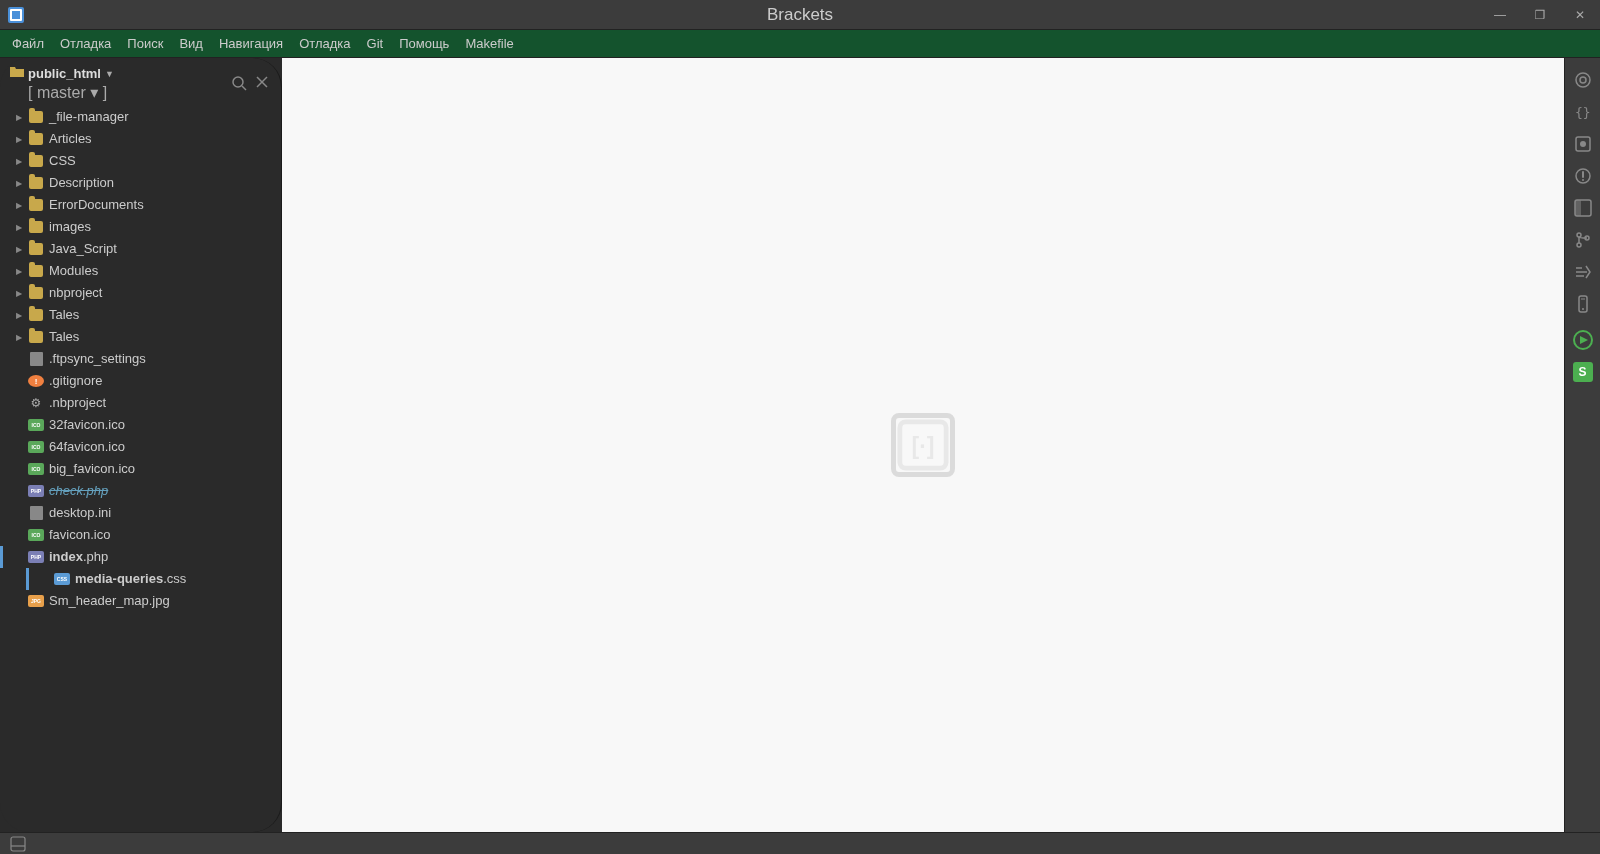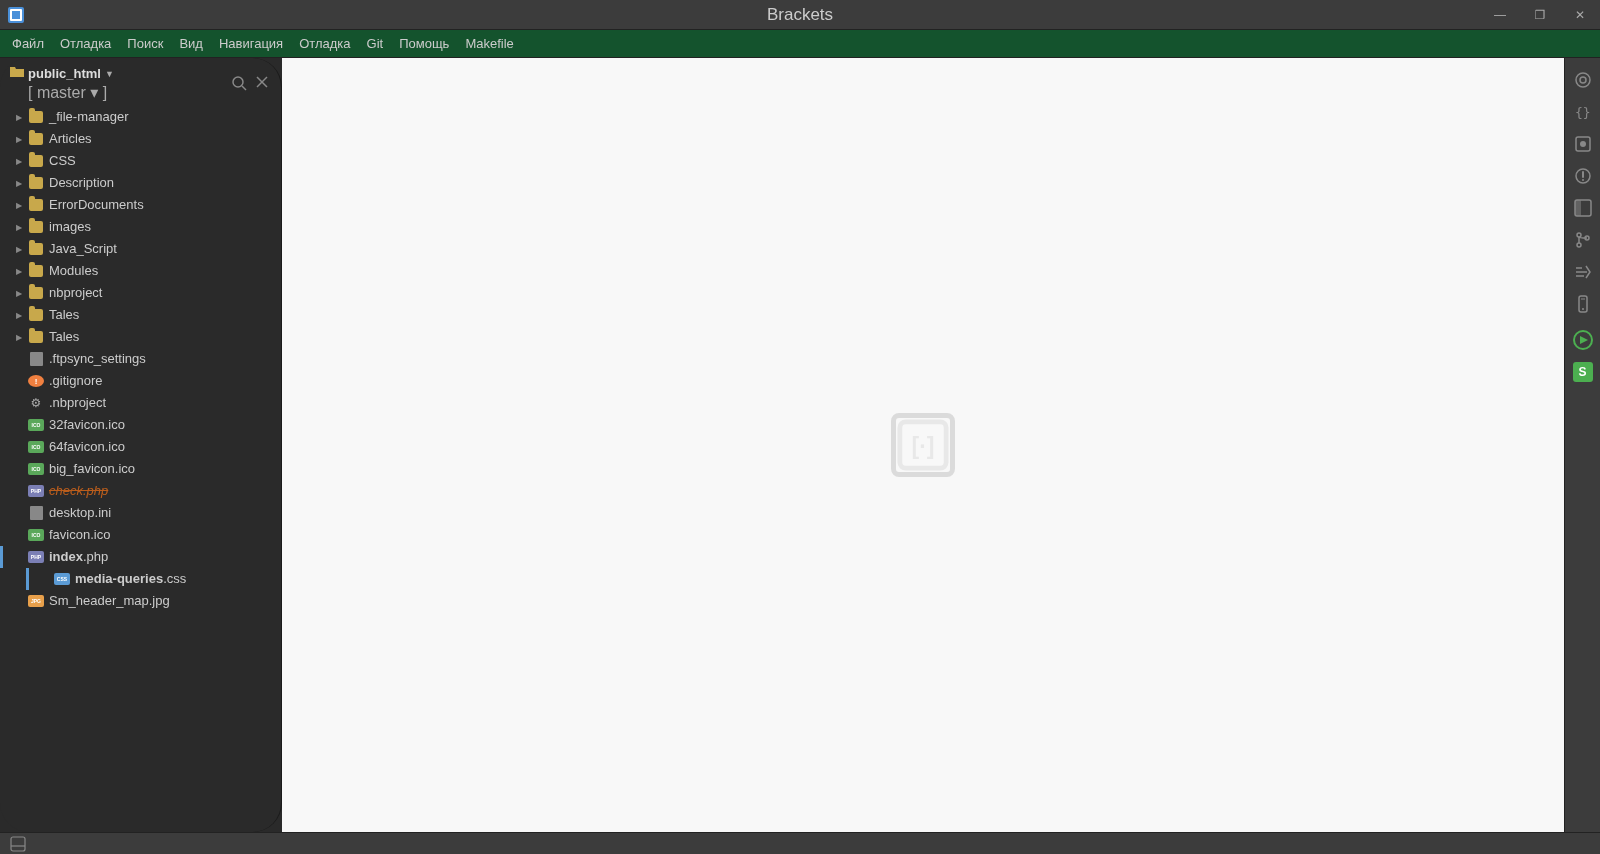--- a/index.html
+++ b/index.html
@@ -218,21 +218,21 @@
     .icon-gitignore {
       width: 16px; height: 12px;
       background: #f08040;
       border-radius: 50%;
       display: flex; align-items: center; justify-content: center;
       font-size: 8px; color: white; font-weight: bold;
     }
 
     
     .file-check-php {
-      color: #f97316;
+      color: #7dd3fc;
       font-style: italic;
       text-decoration: line-through;
       opacity: 0.7;
     }
     .file-index-php {
       border-left: 3px solid #5b9bd5;
       padding-left: 9px !important;
     }
     .file-media-css {
       border-left: 3px solid #5b9bd5;

